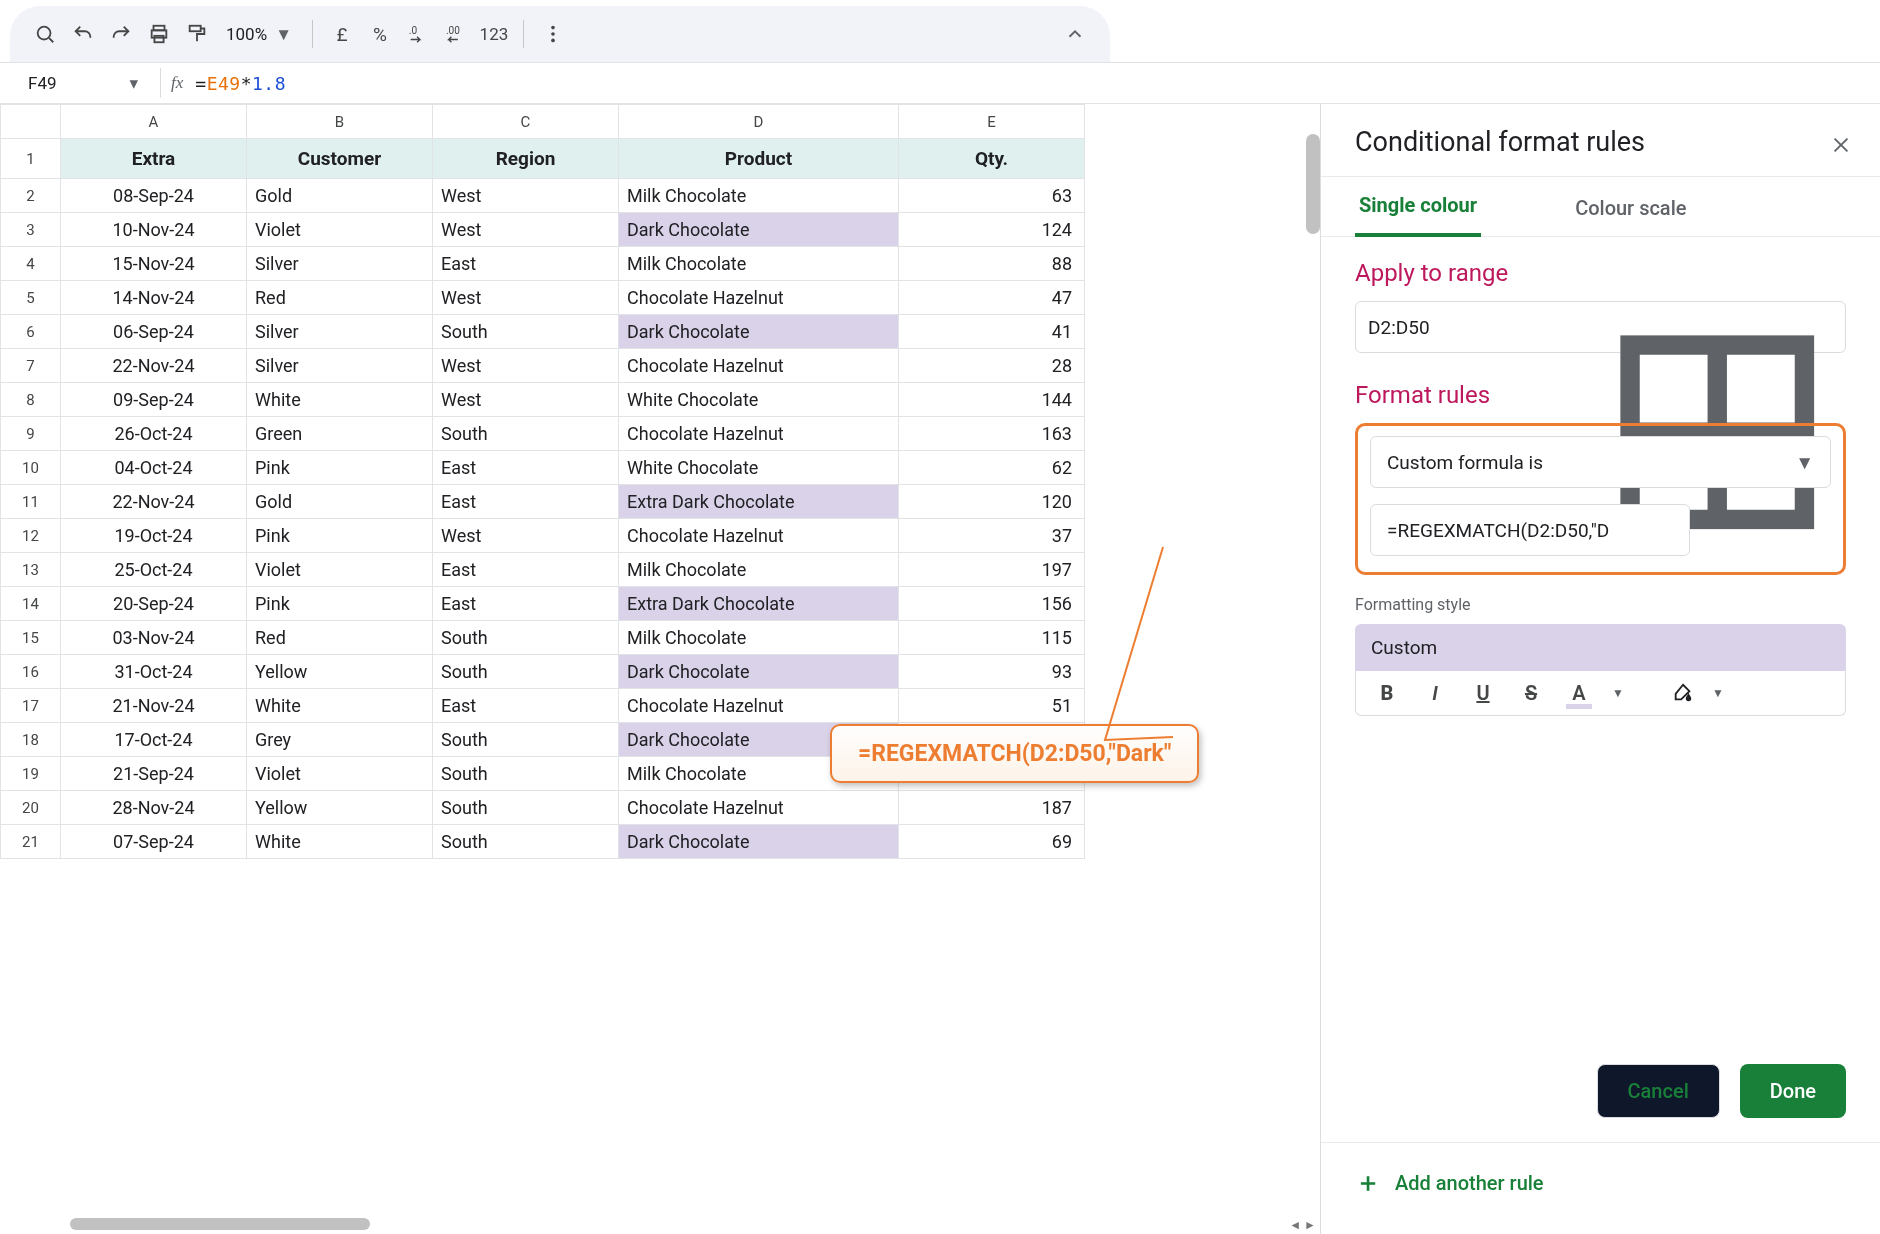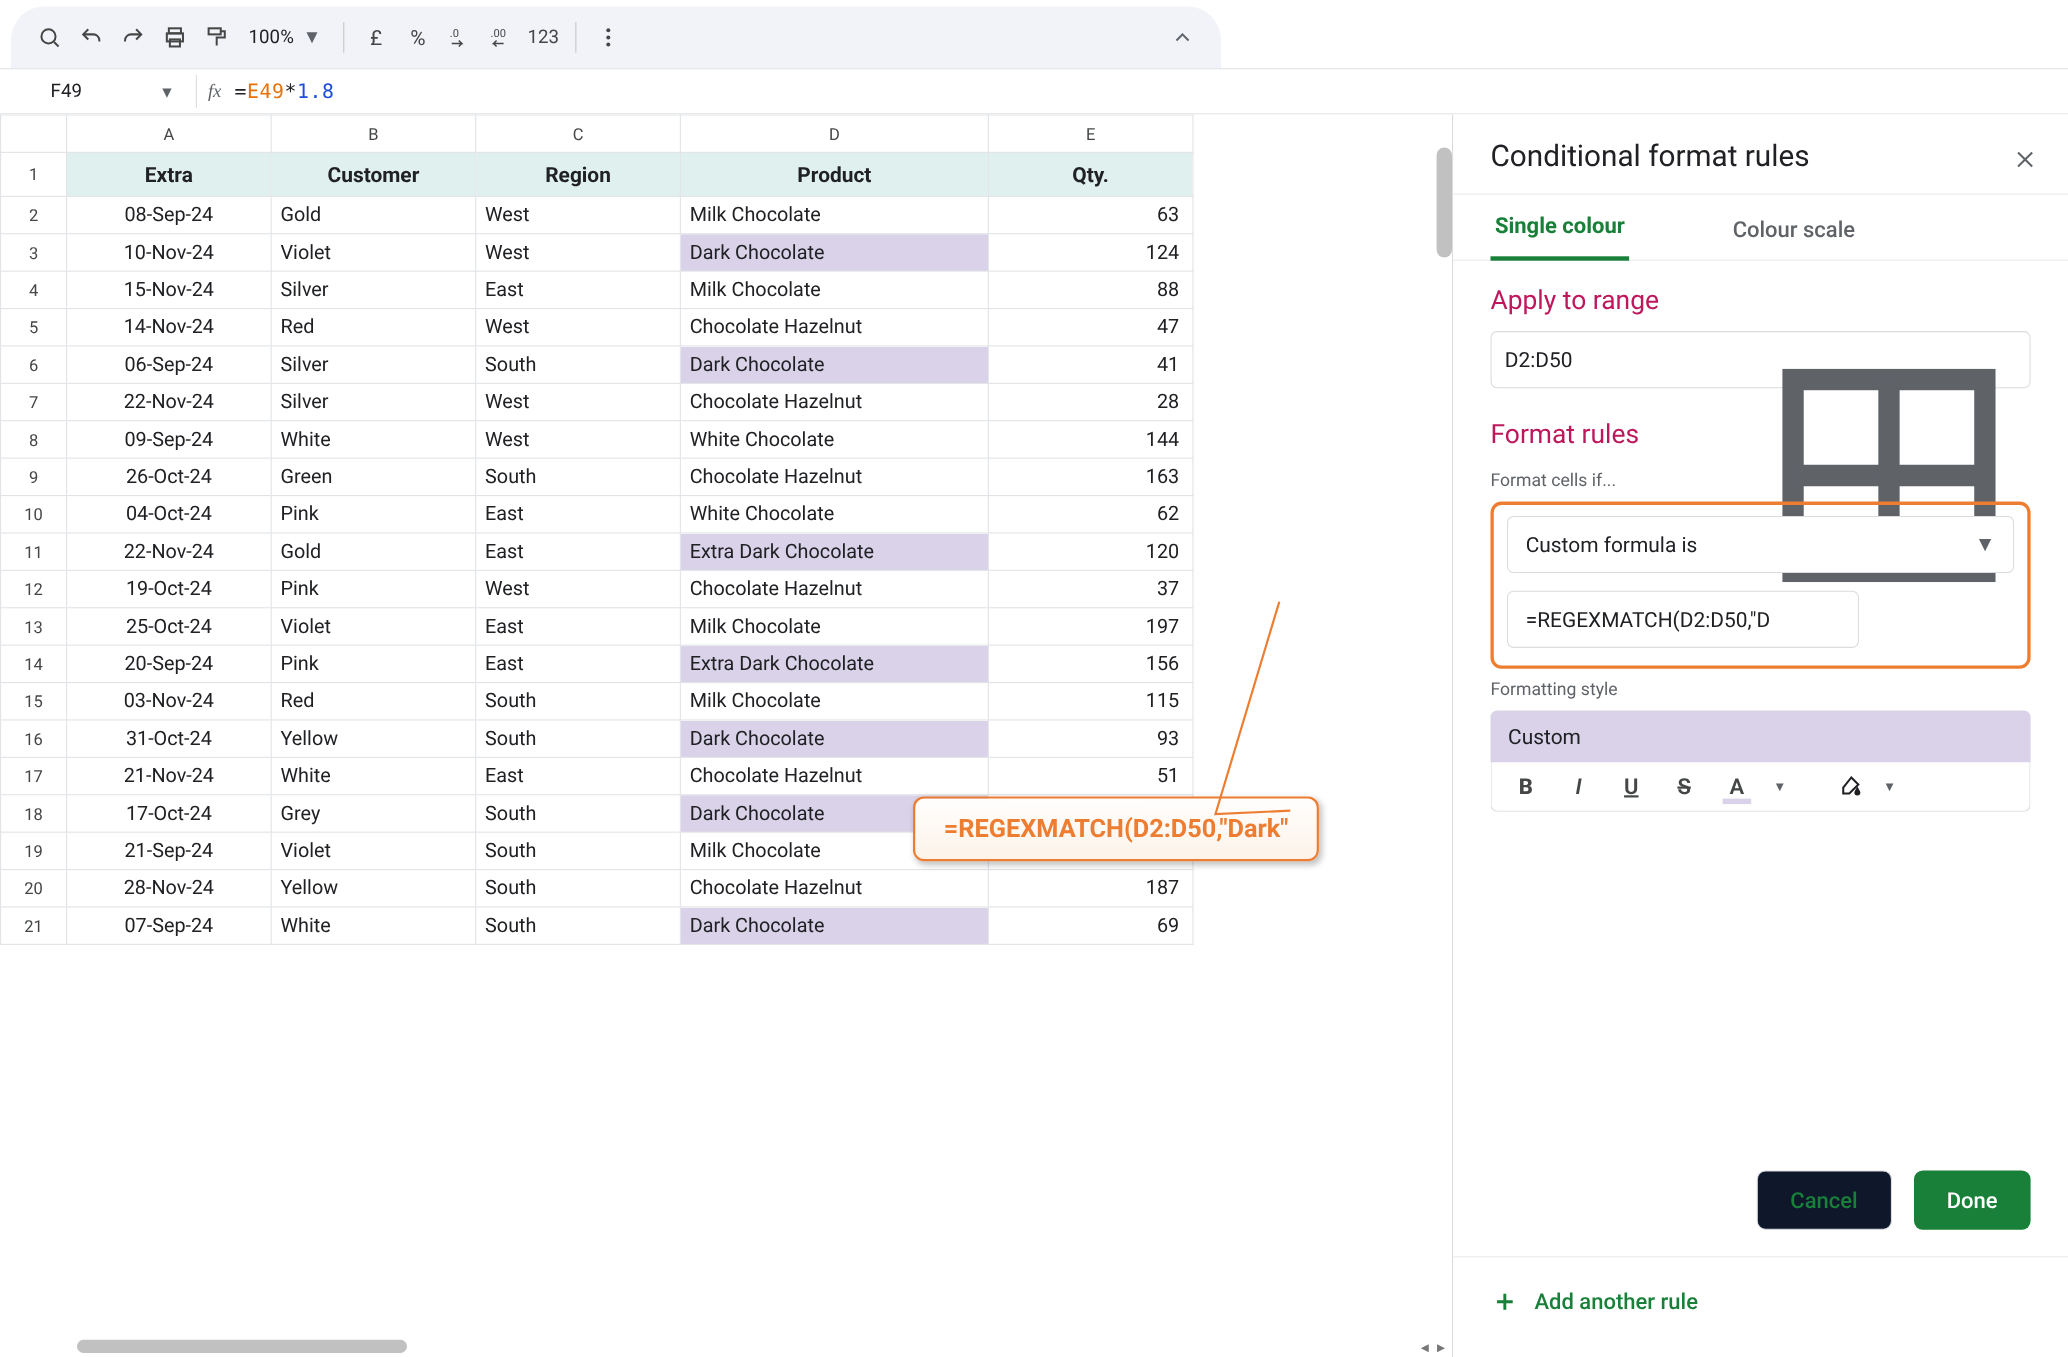--- a/index.html
+++ b/index.html
@@ -56,21 +56,21 @@
   }
   .chev-down { color: #5f6368; }
   .tb-right-chevron { margin-left: auto; color: #5f6368; }
 
   .formula-row {
     display: flex;
     align-items: center;
     height: 42px;
     border-top: 1px solid #e1e3e6;
     border-bottom: 1px solid #e1e3e6;
-    padding-left: 28px;
+    padding-left: 10px;
   }
   .name-box {
     width: 140px;
     display: flex;
     align-items: center;
     justify-content: space-between;
     padding: 0 12px 0 18px;
     font-size: 17px;
   }
   .fx-sep {
@@ -696,32 +696,31 @@
             <svg viewBox="0 0 24 24" fill="none" stroke="currentColor" stroke-width="2">
                 <rect x="3" y="3" width="18" height="18"></rect>
                 <line x1="3" y1="12" x2="21" y2="12"></line>
                 <line x1="12" y1="3" x2="12" y2="21"></line>
               </svg>
           </span>
         </div>
 
         <div class="sb-label" style="margin-top:28px">Format rules</div>
 
-        <div class="sb-sublabel">Format cells if...</div>
         <div class="highlight-box">
           <div class="select-box">
             <span>Custom formula is</span>
             <span class="chev-down">▼</span>
           </div>
           <div class="formula-input">
             <span>=REGEXMATCH(D2:D50,"D</span>
           </div>
         </div>
 
-        <div class="sb-sublabel" style="margin-top:9px">Formatting style</div>
+        <div class="sb-sublabel" style="margin-top:20px">Formatting style</div>
         <div class="style-preview">Custom</div>
         <div class="style-tools">
           <span class="tbtn" style="font-weight:800">B</span>
           <span class="tbtn ital">I</span>
           <span class="tbtn und">U</span>
           <span class="tbtn strike">S</span>
           <span class="tbtn color-A">A</span>
             <span class="mini-chev">▼</span>
           <span style="width:12px"></span>
           <span class="paint-swatch">

